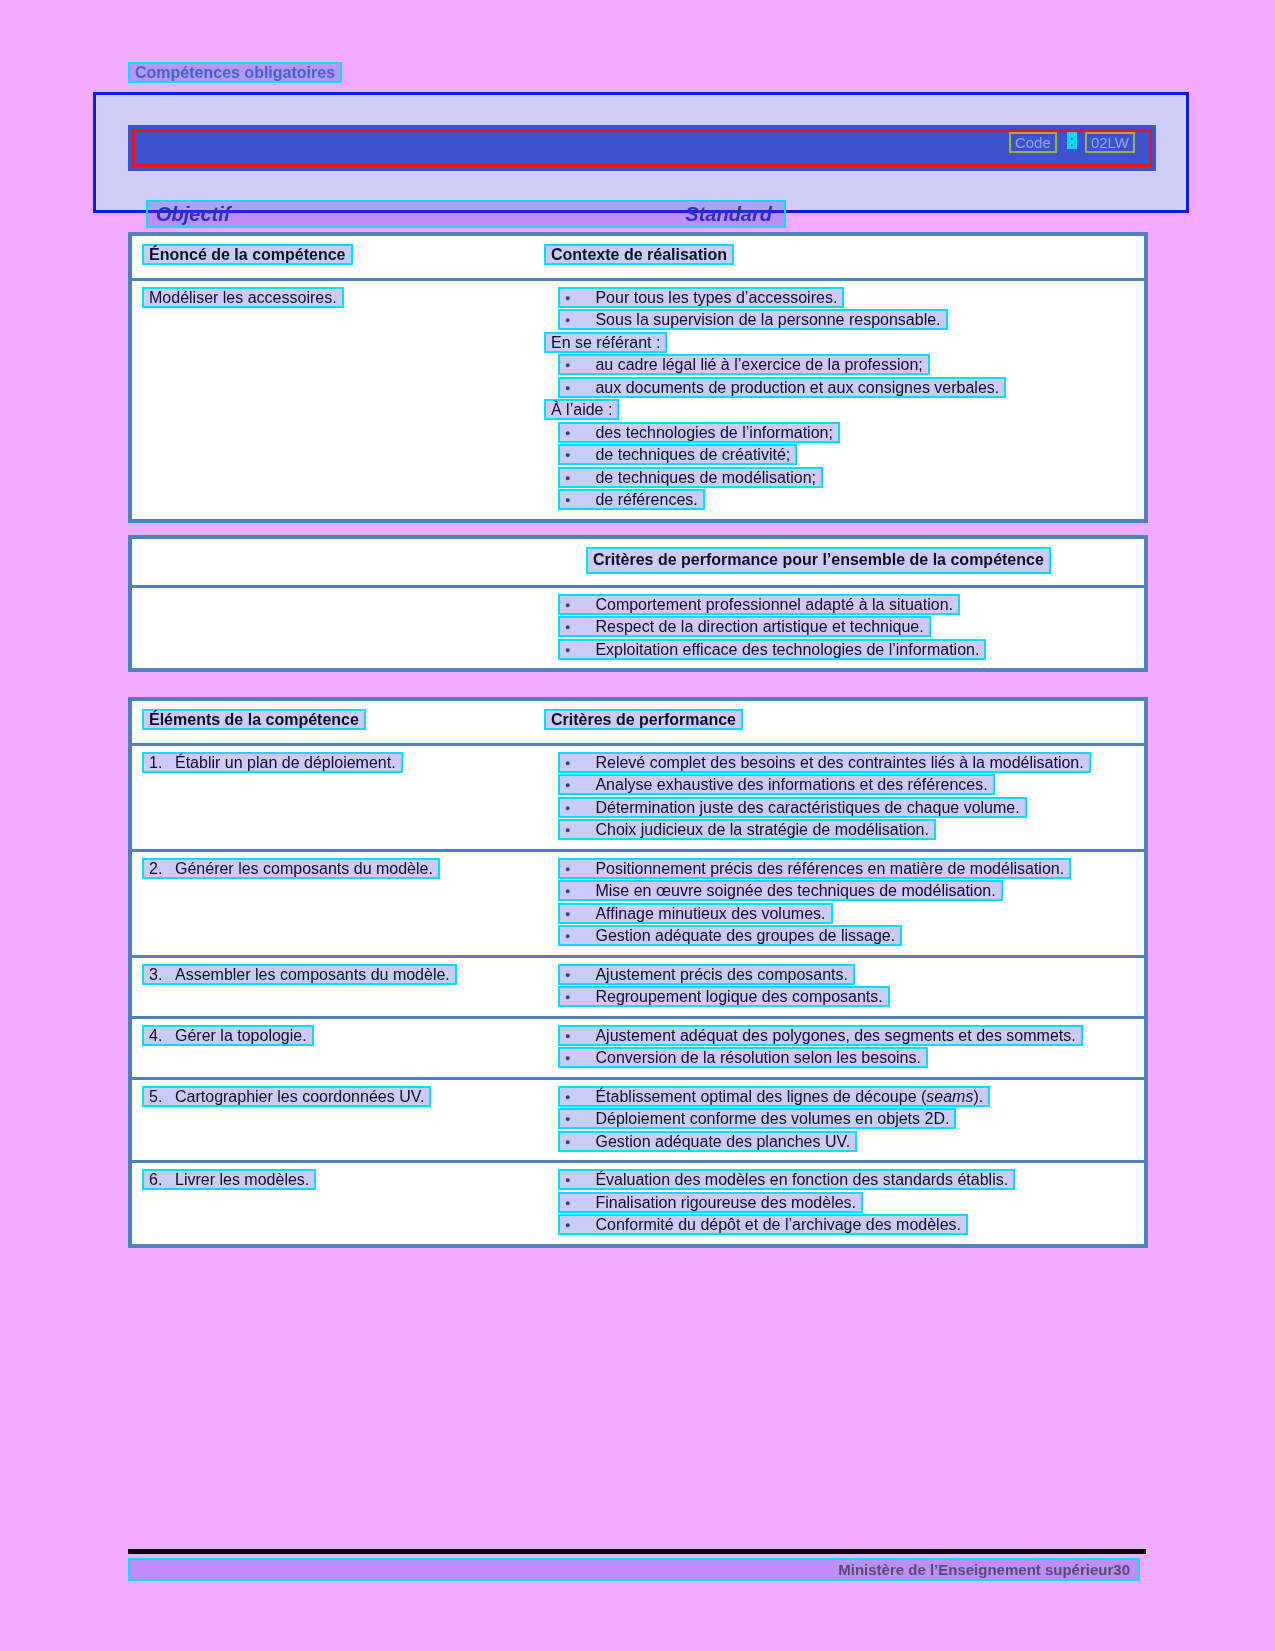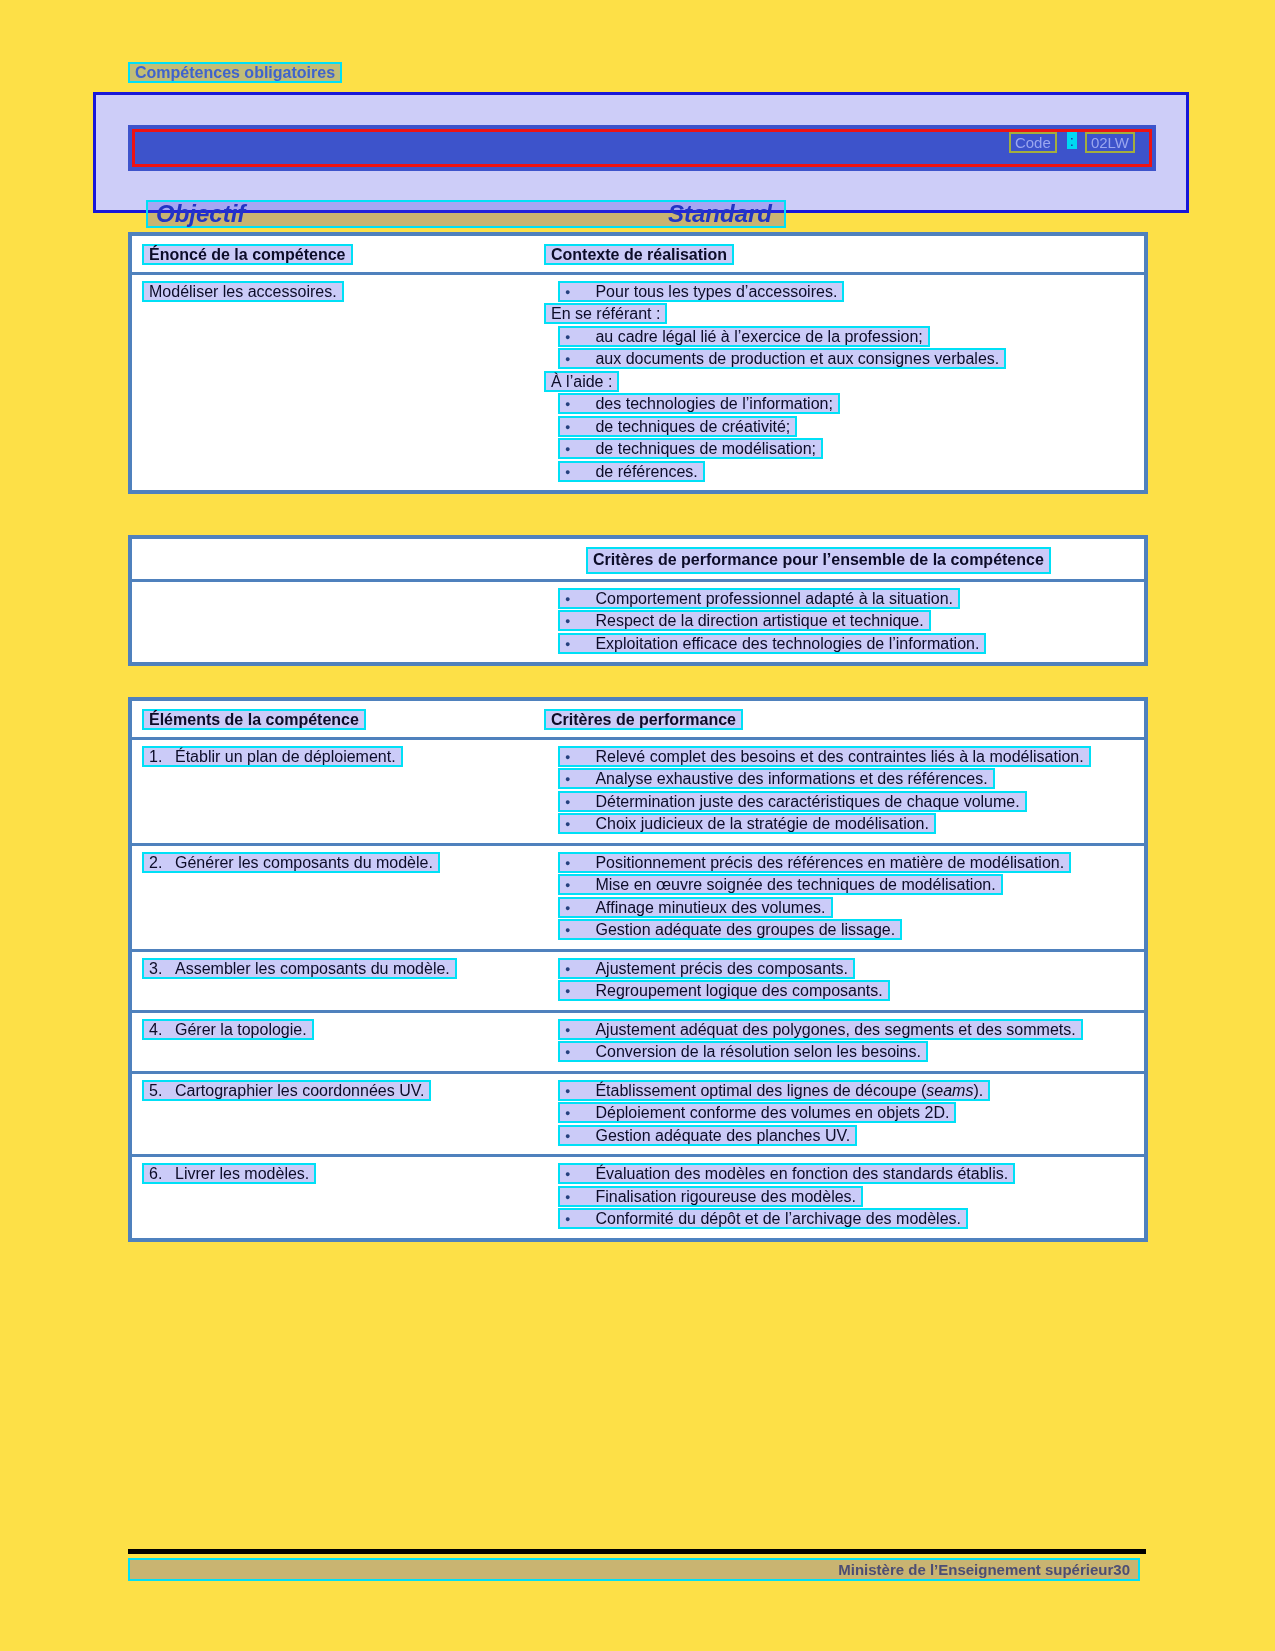--- a/index.html
+++ b/index.html
@@ -8,21 +8,21 @@
     --banner_fill:#cdcdf8;
     --banner_border:#1818d8;
     --code_bar_fill:#3d53cb;
     --code_bar_border:#ee1212;
     --heading_blue:#3f63cc;
     --footer_text:#4d4d73;
     --body_text:#0c0c28;
   }
   html,body{margin:0;padding:0;background:#888;}
   .page{
-    position:relative;width:1275px;height:1651px;background:#fde047;overflow:hidden;
+    position:relative;width:1275px;height:1651px;background:#f0abfc;overflow:hidden;
     font-family:"Liberation Sans","DejaVu Sans",sans-serif;color:var(--body_text);
     margin:0 auto;
   }
   
   .hl{
     background:rgba(62,62,228,0.27);
     border:2px solid var(--hl_border);
     padding:0 5px;
     box-decoration-break:clone;
     -webkit-box-decoration-break:clone;
@@ -45,30 +45,30 @@
     display:flex;align-items:flex-start;justify-content:flex-end;
     padding-right:14px;font-size:15px;color:#9aa6ef;
   }
   .code-word{border:2px solid #a3ae3e;padding:0 4px;}
   .code-colon{background:#00d9f2;color:#1d2f9e;padding:0 3px;margin:0 8px 0 10px;}
 
   .objectif-band{
     position:absolute;left:146px;top:200px;width:616px;height:24px;z-index:3;
     display:flex;justify-content:space-between;align-items:center;
     padding:0 12px 0 8px;
-    font-size:24px;font-weight:bold;font-style:italic;color:#2334c4;
+    font-size:20px;font-weight:bold;font-style:italic;color:#2334c4;
   }
 
   
   .doc-table{
     position:absolute;left:128px;width:1020px;box-sizing:border-box;
     border:4px solid var(--table_border);background:#fff;
     font-size:16px;line-height:22.5px;
   }
-  .t-head{display:flex;border-bottom:3px solid var(--table_border);padding:8px 0 5px;font-weight:bold;}
+  .t-head{display:flex;border-bottom:3px solid var(--table_border);padding:8px 0 11px;font-weight:bold;}
   .t-row{display:flex;padding:6px 0 7px;}
   .t-body .t-row + .t-row{border-top:3px solid var(--table_border);}
   .cell-l{width:396px;box-sizing:border-box;padding:0 6px 0 10px;flex-shrink:0;}
   .cell-r{flex:1;padding:0 6px 0 16px;}
   .num{display:inline-block;min-width:26px;}
   .right-item{max-width:505px;}
   .right-item.bullet{margin-left:14px;padding-left:38px;text-indent:-38px;}
   .right-item.plain{margin-left:0;}
   .hdr2{display:inline-block;max-width:460px;margin-left:42px;}
   .bullet-glyph{font-size:9px;vertical-align:2px;margin-right:25px;color:#25407e;}
@@ -114,20 +114,21 @@
       </div>
       <div class="cell-r">
         <span class="hl bold">Contexte de réalisation</span>
       </div>
     </div>
     <div class="t-body" id="table1-body">
         <div class="t-row">
           <div class="cell-l"><span class="hl">Modéliser les accessoires.</span></div>
           <div class="cell-r">
             <div class="right-item bullet"><span class="hl"><span class="bullet-glyph">●</span>Pour tous les types d’accessoires.</span></div>
+            <div class="right-item bullet"><span class="hl"><span class="bullet-glyph">●</span>Sous la supervision de la personne responsable.</span></div>
             <div class="right-item plain"><span class="hl">En se référant :</span></div>
             <div class="right-item bullet"><span class="hl"><span class="bullet-glyph">●</span>au cadre légal lié à l’exercice de la profession;</span></div>
             <div class="right-item bullet"><span class="hl"><span class="bullet-glyph">●</span>aux documents de production et aux consignes verbales.</span></div>
             <div class="right-item plain"><span class="hl">À l’aide :</span></div>
             <div class="right-item bullet"><span class="hl"><span class="bullet-glyph">●</span>des technologies de l’information;</span></div>
             <div class="right-item bullet"><span class="hl"><span class="bullet-glyph">●</span>de techniques de créativité;</span></div>
             <div class="right-item bullet"><span class="hl"><span class="bullet-glyph">●</span>de techniques de modélisation;</span></div>
             <div class="right-item bullet"><span class="hl"><span class="bullet-glyph">●</span>de références.</span></div>
           </div>
         </div>

